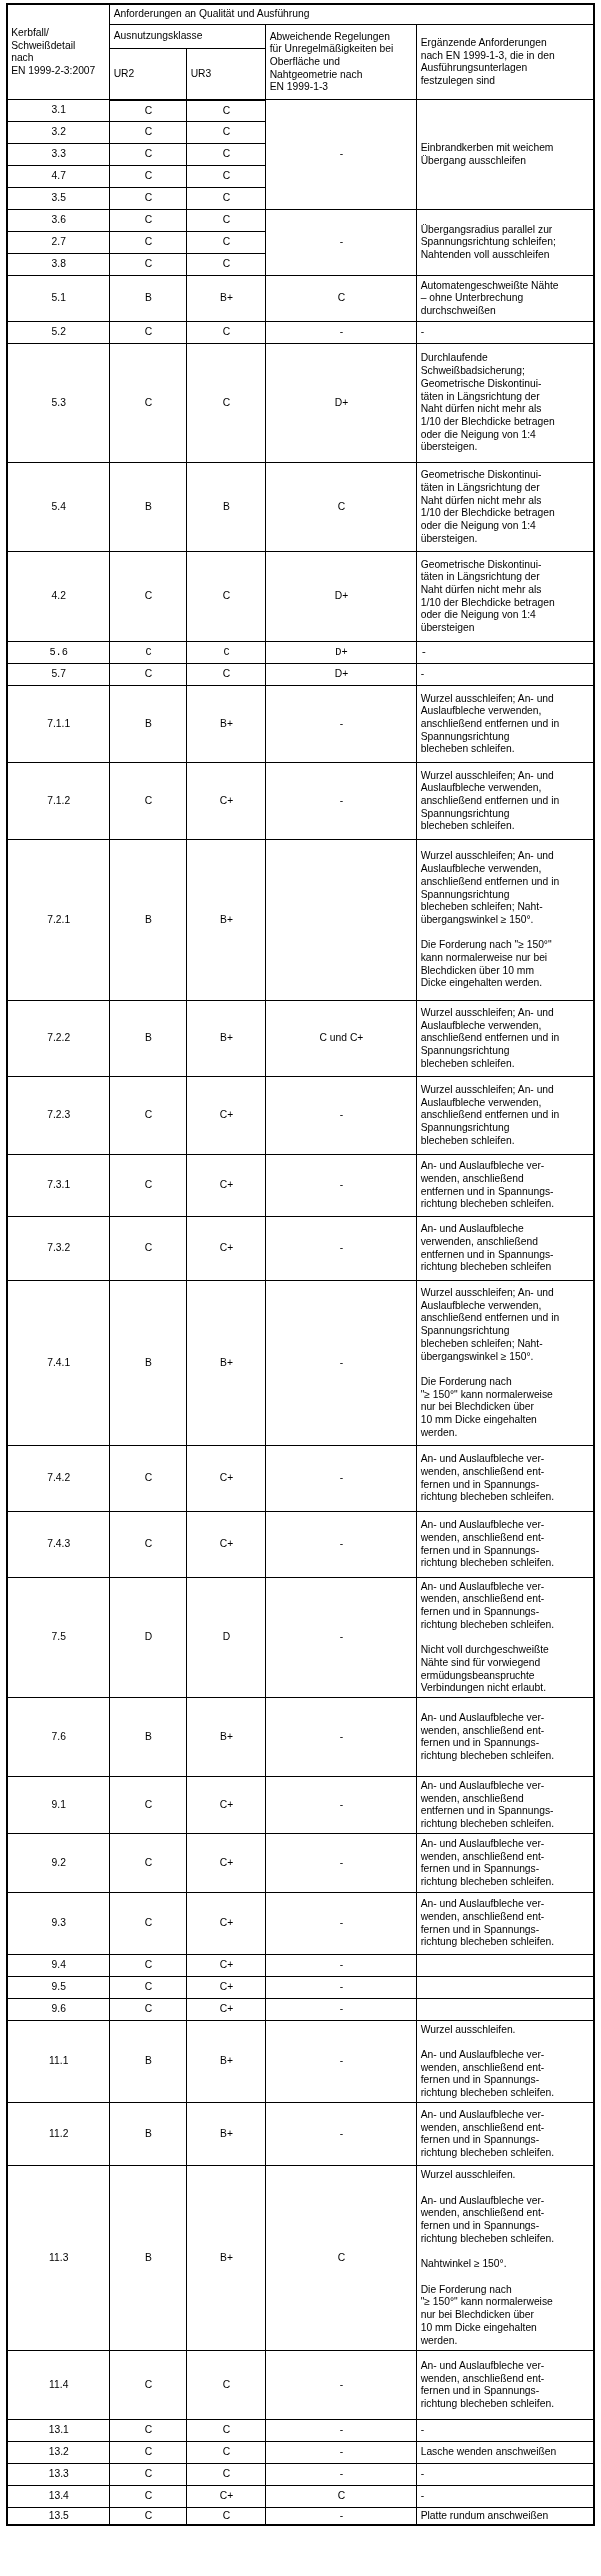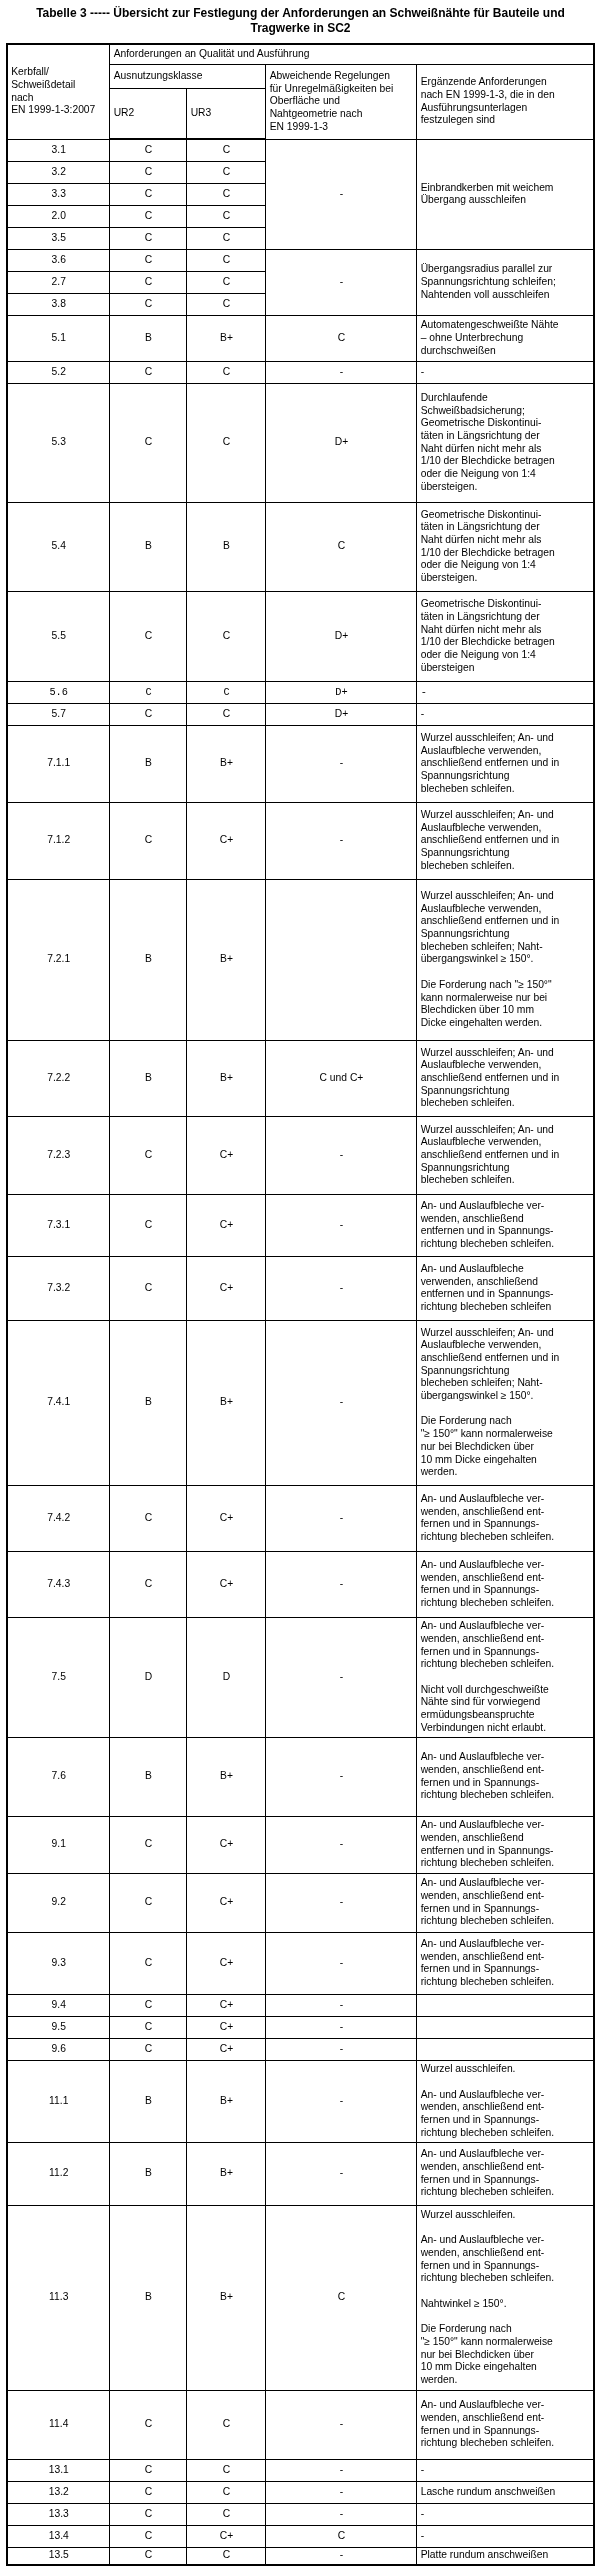--- a/index.html
+++ b/index.html
@@ -59,37 +59,35 @@
   }
   tr.section-start td {
     border-top: 1.6px solid #000;
   }
 </style>
 </head>
 <body>
 
 <div class="page">
 
-  <div class="page-title">Tabelle 3  ----- Übersicht zur Festlegung der Anforderungen an Schweißnähte für Bauteile und
-Tragwerke in SC2</div>
 
   <table class="req-table">
     <colgroup>
       <col style="width:103px">
       <col style="width:77px">
       <col style="width:79px">
       <col style="width:151px">
       <col style="width:177px">
     </colgroup>
     <thead>
       <tr style="height:20.6px;">
         <td rowspan="3">Kerbfall/
 Schweißdetail
 nach
-EN 1999-1-3:2007</td>
+EN 1999-2-3:2007</td>
         <td colspan="4">Anforderungen an Qualität und Ausführung</td>
       </tr>
       <tr style="height:24px;">
         <td colspan="2">Ausnutzungsklasse</td>
         <td rowspan="2">Abweichende Regelungen
 für Unregelmäßigkeiten bei
 Oberfläche und
 Nahtgeometrie nach
 EN 1999-1-3</td>
         <td rowspan="2">Ergänzende Anforderungen
@@ -115,21 +113,21 @@
           <td class="id-cell">3.2</td>
           <td class="ur-cell">C</td>
           <td class="ur-cell">C</td>
         </tr>
         <tr style="height: 22px;">
           <td class="id-cell">3.3</td>
           <td class="ur-cell">C</td>
           <td class="ur-cell">C</td>
         </tr>
         <tr style="height: 22px;">
-          <td class="id-cell">2.0</td>
+          <td class="id-cell">4.7</td>
           <td class="ur-cell">C</td>
           <td class="ur-cell">C</td>
         </tr>
         <tr style="height: 22px;">
           <td class="id-cell">3.5</td>
           <td class="ur-cell">C</td>
           <td class="ur-cell">C</td>
         </tr>
         <tr style="height: 22px;">
           <td class="id-cell">3.6</td>
@@ -186,21 +184,21 @@
           <td class="ur-cell">B</td>
           <td class="abw-cell">C</td>
           <td class="erg-cell">Geometrische Diskontinui-
 täten in Längsrichtung der
 Naht dürfen nicht mehr als
 1/10 der Blechdicke betragen
 oder die Neigung von 1:4
 übersteigen.</td>
         </tr>
         <tr style="height: 90px;">
-          <td class="id-cell">5.5</td>
+          <td class="id-cell">4.2</td>
           <td class="ur-cell">C</td>
           <td class="ur-cell">C</td>
           <td class="abw-cell">D+</td>
           <td class="erg-cell">Geometrische Diskontinui-
 täten in Längsrichtung der
 Naht dürfen nicht mehr als
 1/10 der Blechdicke betragen
 oder die Neigung von 1:4
 übersteigen</td>
         </tr>
@@ -470,21 +468,21 @@
           <td class="ur-cell">C</td>
           <td class="ur-cell">C</td>
           <td class="abw-cell">-</td>
           <td class="erg-cell">-</td>
         </tr>
         <tr style="height: 22px;">
           <td class="id-cell">13.2</td>
           <td class="ur-cell">C</td>
           <td class="ur-cell">C</td>
           <td class="abw-cell">-</td>
-          <td class="erg-cell">Lasche rundum anschweißen</td>
+          <td class="erg-cell">Lasche wenden anschweißen</td>
         </tr>
         <tr style="height: 22px;">
           <td class="id-cell">13.3</td>
           <td class="ur-cell">C</td>
           <td class="ur-cell">C</td>
           <td class="abw-cell">-</td>
           <td class="erg-cell">-</td>
         </tr>
         <tr style="height: 22px;">
           <td class="id-cell">13.4</td>

